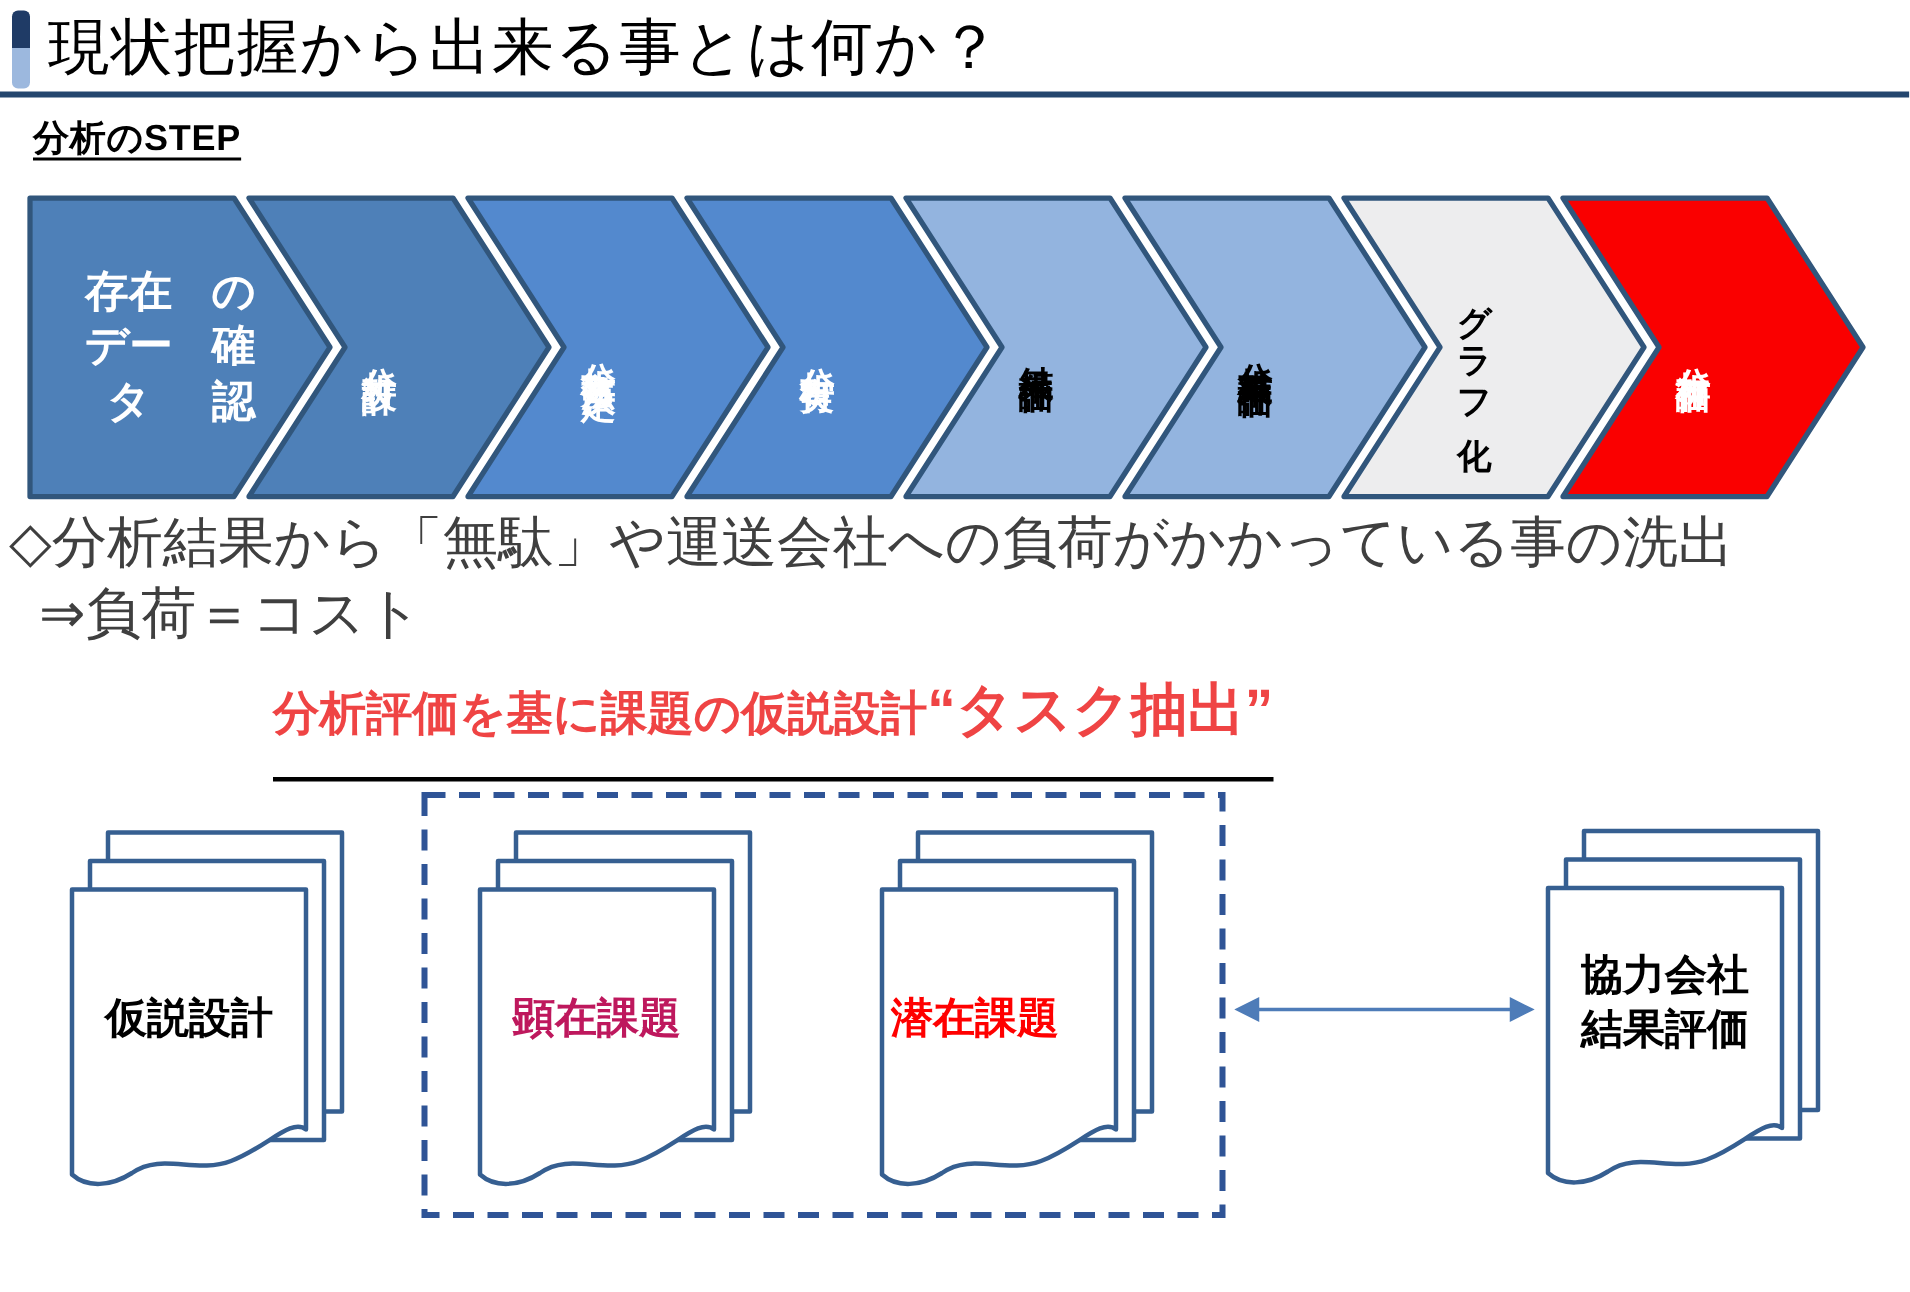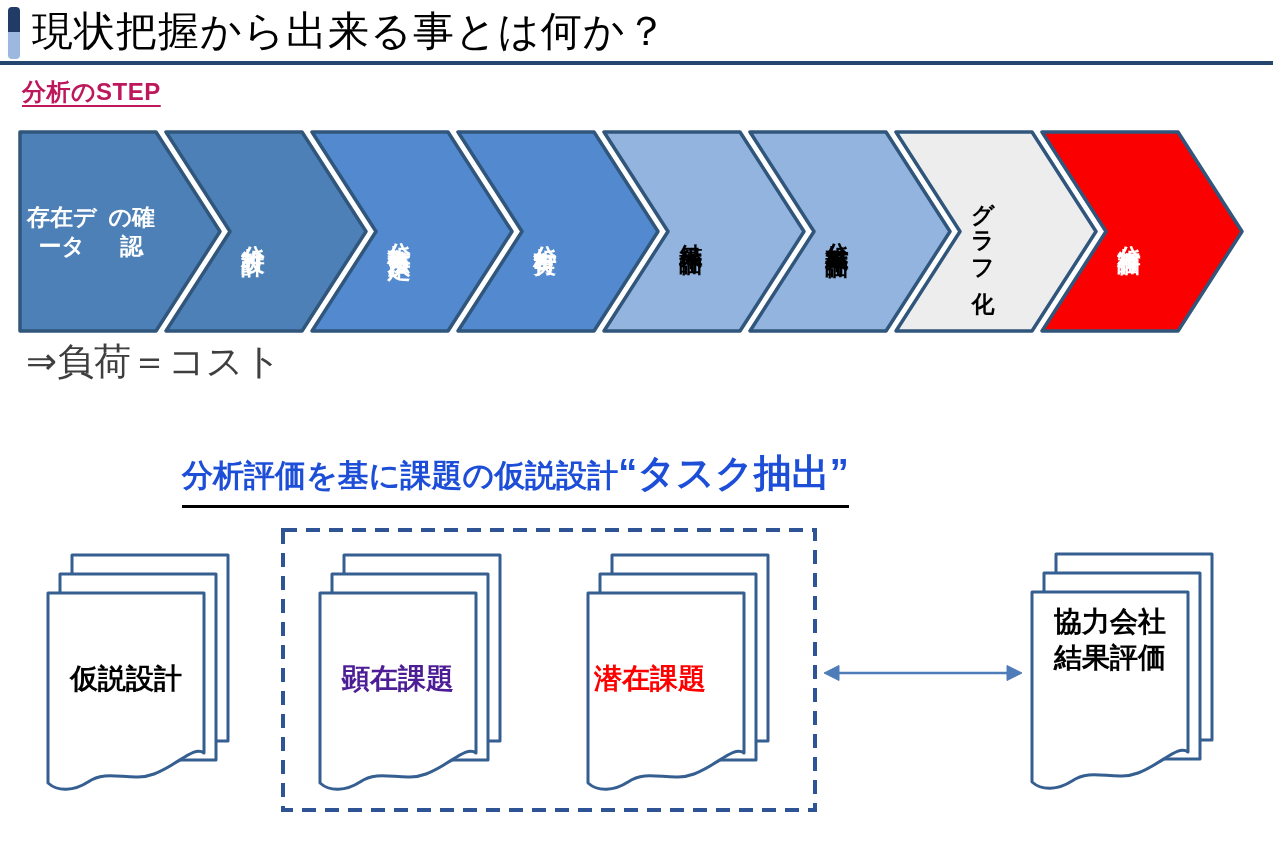--- a/index.html
+++ b/index.html
@@ -11,37 +11,37 @@
   .title-row{position:absolute;left:0;top:0;width:1273px;height:60px;}
   .accent-bar{
     position:absolute;left:8px;top:7px;width:12px;height:52px;border-radius:4px;
   }
   .title{
     position:absolute;left:32px;top:4px;font-size:41px;font-weight:500;color:#000;
     white-space:nowrap;letter-spacing:1px;
   }
   .title-rule{position:absolute;left:0;top:61px;width:1273px;height:4px;}
   .section-label{
-    position:absolute;left:22px;top:76px;font-size:24px;font-weight:bold;color:#be185d;
+    position:absolute;left:22px;top:76px;font-size:24px;font-weight:bold;color:#000000;
     text-decoration:underline;text-decoration-thickness:2px;text-underline-offset:5px;
     letter-spacing:0.5px;
   }
   .step-label{
     position:absolute;display:flex;align-items:center;justify-content:center;
     font-weight:bold;line-height:1.25;text-align:center;pointer-events:none;
   }
   .step-label .vert{
     writing-mode:vertical-rl;text-orientation:upright;letter-spacing:3px;
   }
   .finding{position:absolute;left:6px;top:338px;color:#3F3F3F;}
   .finding .f1{font-size:37px;line-height:47px;white-space:nowrap;}
   .finding .f2{font-size:37px;line-height:47px;margin-left:20px;white-space:nowrap;}
   .subheading{
-    position:absolute;left:182px;top:448px;white-space:nowrap;color:#1d4ed8;
-    border-bottom:3px solid #000;padding-bottom:6px;
+    position:absolute;left:182px;top:448px;white-space:nowrap;color:#ef4444;
+    border-bottom:3px solid #000;padding-bottom:19px;
   }
   .sub-prefix{font-size:31px;font-weight:bold;}
   .sub-emph{font-size:38px;font-weight:bold;}
   .doc-label{
     position:absolute;display:flex;flex-direction:column;align-items:center;justify-content:center;
     font-weight:bold;font-size:28px;line-height:36px;text-align:center;pointer-events:none;
     white-space:nowrap;
   }
 </style>
 </head>
@@ -87,21 +87,21 @@
 
   <div class="title-row">
     <div class="accent-bar" id="accent-bar" style="background: linear-gradient(rgb(31, 59, 102) 0px, rgb(31, 59, 102) 48%, rgb(156, 184, 222) 48%, rgb(156, 184, 222) 100%);"></div>
     <div class="title">現状把握から出来る事とは何か？</div>
   </div>
   <div class="title-rule" id="title-rule" style="background: rgb(36, 70, 110);"></div>
 
   <div class="section-label">分析のSTEP</div>
 
   <div id="step-labels">
-      <div class="step-label" style="top: 132px; height: 199px; color: rgb(255, 255, 255); left: 18px; width: 140px; font-size: 23px;">
+      <div class="step-label" style="top: 132px; height: 199px; color: rgb(255, 255, 255); left: 18px; width: 140px; font-size: 29px; padding-left: 24px;">
         <div>存在データ</div>
         <div>の確認</div>
       </div>
       <div class="step-label" style="top: 132px; height: 199px; color: rgb(255, 255, 255); left: 234px; width: 38px; font-size: 23px;">
         <span class="vert">分析設計</span>
       </div>
       <div class="step-label" style="top: 132px; height: 199px; color: rgb(255, 255, 255); left: 380px; width: 38px; font-size: 23px;">
         <span class="vert">分析方法決定</span>
       </div>
       <div class="step-label" style="top: 132px; height: 199px; color: rgb(255, 255, 255); left: 526px; width: 38px; font-size: 23px;">
@@ -115,33 +115,34 @@
       </div>
       <div class="step-label" style="top: 132px; height: 199px; color: rgb(0, 0, 0); left: 964px; width: 38px; font-size: 23px;">
         <span class="vert">グラフ化</span>
       </div>
       <div class="step-label" style="top: 132px; height: 199px; color: rgb(255, 255, 255); left: 1110px; width: 38px; font-size: 23px;">
         <span class="vert">分析評価</span>
       </div>
     </div>
 
   <div class="finding" style="color: rgb(63, 63, 63);">
+    <div class="f1">◇分析結果から「無駄」や運送会社への負荷がかかっている事の洗出</div>
     <div class="f2">⇒負荷＝コスト</div>
   </div>
 
   <div class="subheading"><span class="sub-prefix">分析評価を基に課題の仮説設計</span><span class="sub-emph">“タスク抽出”</span></div>
 
   <div id="doc-labels">
       <div class="doc-label" style="left: 48px; width: 156px; top: 661px; color: rgb(0, 0, 0); justify-content: center;">
         <div>仮説設計</div>
       </div>
-      <div class="doc-label" style="left: 320px; width: 156px; top: 661px; color: #4c1d95; text-align: center;">
+      <div class="doc-label" style="left: 320px; width: 156px; top: 661px; color: #be185d; text-align: center;">
         <div>顕在課題</div>
       </div>
       <div class="doc-label" style="left: 588px; width: 124px; top: 661px; color: rgb(255, 0, 0);">
         <div>潜在課題</div>
       </div>
-      <div class="doc-label" style="left: 1032px; width: 156px; top: 604px; color: rgb(0, 0, 0);">
+      <div class="doc-label" style="left: 1032px; width: 156px; top: 632px; color: rgb(0, 0, 0);">
         <div>協力会社</div>
         <div>結果評価</div>
       </div>
     </div>
 </div>
 
 </body></html>

